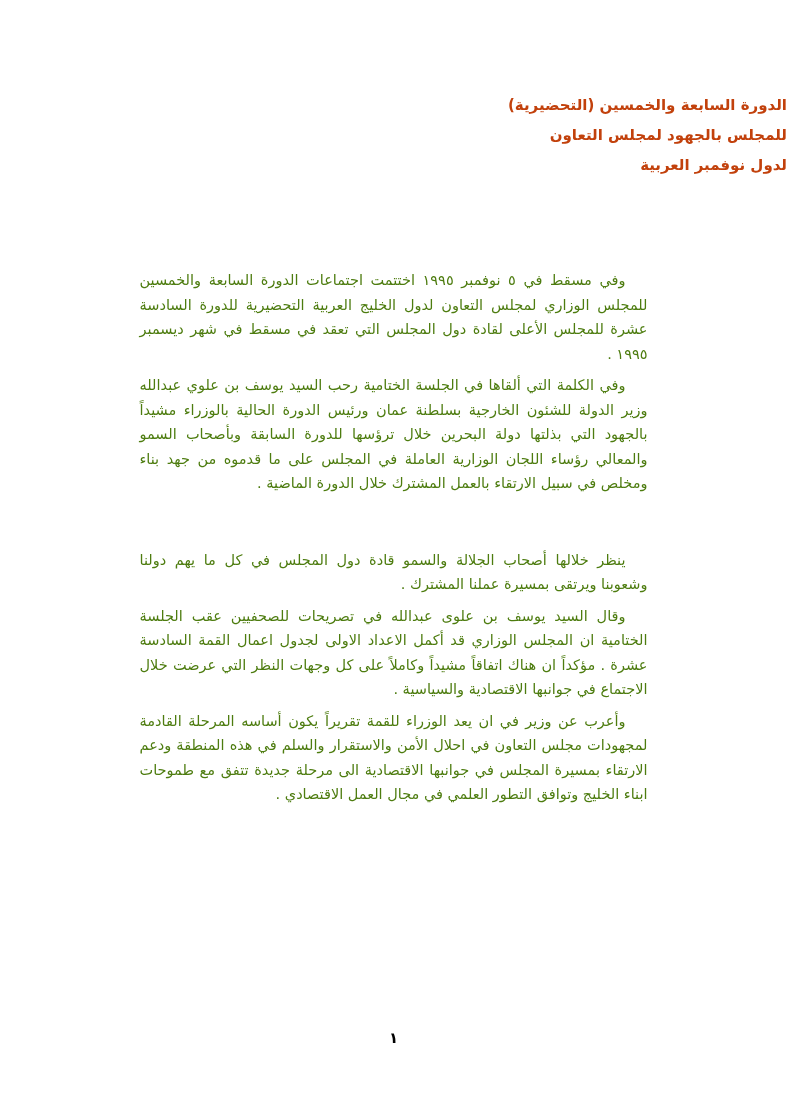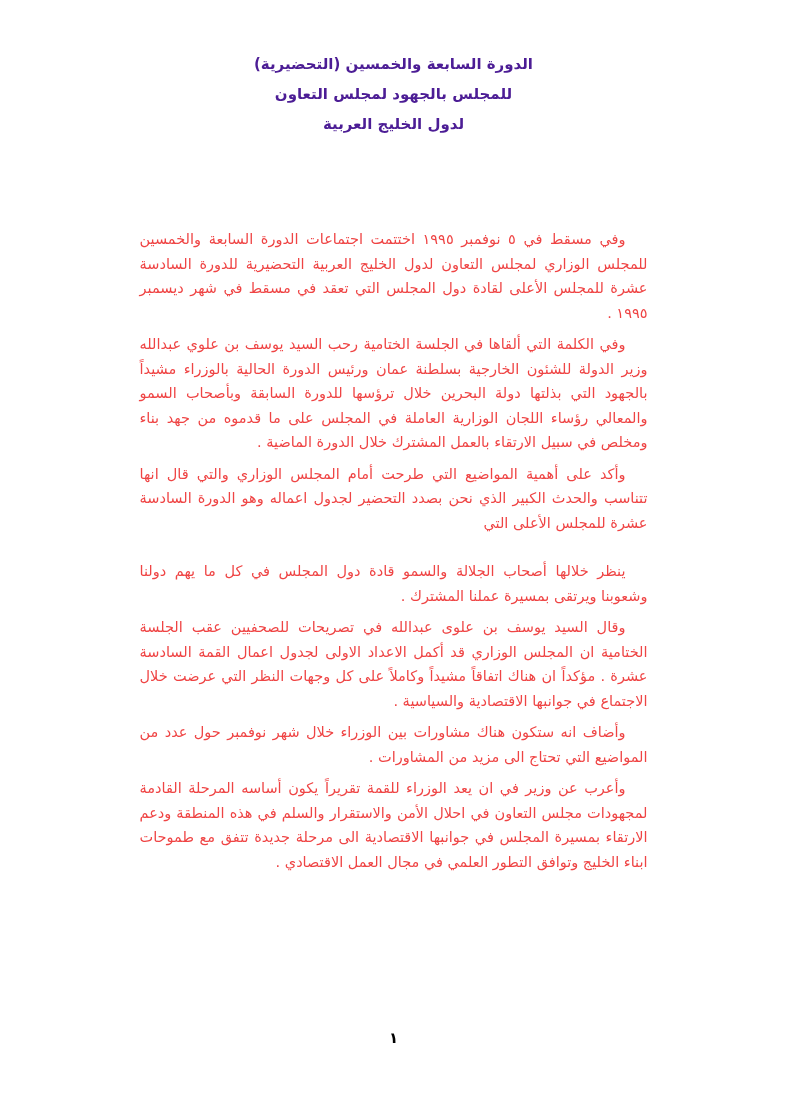--- a/index.html
+++ b/index.html
@@ -12,70 +12,68 @@
     width: 787px;
     height: 1099px;
     margin: 0 auto;
     background: #ffffff;
     overflow: hidden;
     direction: rtl;
     font-family: "DejaVu Sans", sans-serif;
     color: #111111;
   }
   .doc-title {
-    margin-top: 49px;
-    text-align: center;
+    margin-top: 90px;
+    text-align: right;
     font-weight: bold;
     font-size: 15px;
     line-height: 30px;
-    color: #4c1d95;
+    color: #c2410c;
   }
   .doc-body {
     width: 508px;
     margin: 88px auto 0 auto;
     font-size: 14.5px;
     line-height: 24.5px;
     text-align: justify;
     text-justify: inter-word;
-    color: #ef4444;
+    color: #4d7c0f;
   }
   .doc-body p {
     margin: 0 0 7px 0;
     text-indent: 22px; 
   }
   .doc-body p.gap-above {
-    margin-top: 24px;
+    margin-top: 52px;
   }
   .page-number {
     position: absolute;
     bottom: 52px;
     left: 0;
     right: 0;
     text-align: center;
     font-size: 15px;
     font-weight: bold;
     color: #000000;
   }
 </style>
 </head>
 <body>
 
 <div class="page">
 
   <header class="doc-title">
     <div>الدورة السابعة والخمسين (التحضيرية)</div>
     <div>للمجلس بالجهود لمجلس التعاون</div>
-    <div>لدول الخليج العربية</div>
+    <div>لدول نوفمبر العربية</div>
   </header>
 
   <main class="doc-body">
     <p>وفي مسقط في ٥ نوفمبر ١٩٩٥ اختتمت اجتماعات الدورة السابعة والخمسين للمجلس الوزاري لمجلس التعاون لدول الخليج العربية التحضيرية للدورة السادسة عشرة للمجلس الأعلى لقادة دول المجلس التي تعقد في مسقط في شهر ديسمبر ١٩٩٥ .</p>
     <p>وفي الكلمة التي ألقاها في الجلسة الختامية رحب السيد يوسف بن علوي عبدالله وزير الدولة للشئون الخارجية بسلطنة عمان ورئيس الدورة الحالية بالوزراء مشيداً بالجهود التي بذلتها دولة البحرين خلال ترؤسها للدورة السابقة وبأصحاب السمو والمعالي رؤساء اللجان الوزارية العاملة في المجلس على ما قدموه من جهد بناء ومخلص في سبيل الارتقاء بالعمل المشترك خلال الدورة الماضية .</p>
-    <p>وأكد على أهمية المواضيع التي طرحت أمام المجلس الوزاري والتي قال انها تتناسب والحدث الكبير الذي نحن بصدد التحضير لجدول اعماله وهو الدورة السادسة عشرة للمجلس الأعلى التي</p>
     <p class="gap-above">ينظر خلالها أصحاب الجلالة والسمو قادة دول المجلس في كل ما يهم دولنا وشعوبنا ويرتقى بمسيرة عملنا المشترك .</p>
     <p>وقال السيد يوسف بن علوى عبدالله في تصريحات للصحفيين عقب الجلسة الختامية ان المجلس الوزاري قد أكمل الاعداد الاولى لجدول اعمال القمة السادسة عشرة . مؤكداً ان هناك اتفاقاً مشيداً وكاملاً على كل وجهات النظر التي عرضت خلال الاجتماع في جوانبها الاقتصادية والسياسية .</p>
-    <p>وأضاف انه ستكون هناك مشاورات بين الوزراء خلال شهر نوفمبر حول عدد من المواضيع التي تحتاج الى مزيد من المشاورات .</p>
     <p>وأعرب عن وزير في ان يعد الوزراء للقمة تقريراً يكون أساسه المرحلة القادمة لمجهودات مجلس التعاون في احلال الأمن والاستقرار والسلم في هذه المنطقة ودعم الارتقاء بمسيرة المجلس في جوانبها الاقتصادية الى مرحلة جديدة تتفق مع طموحات ابناء الخليج وتوافق التطور العلمي في مجال العمل الاقتصادي .</p>
   </main>
 
   <footer class="page-number">١</footer>
 
 </div>
 
 </body></html>

